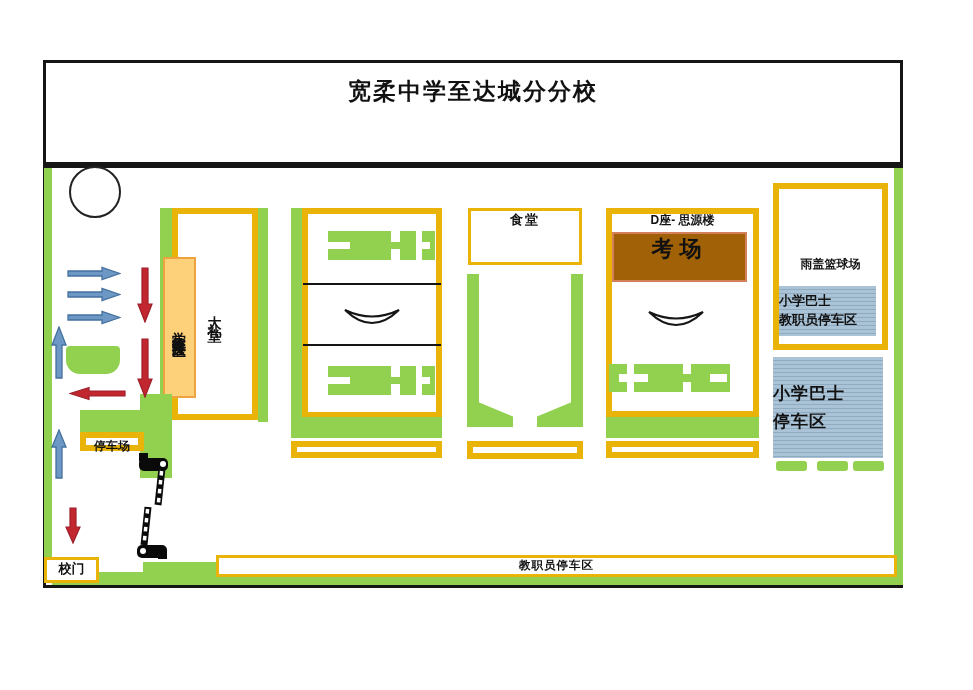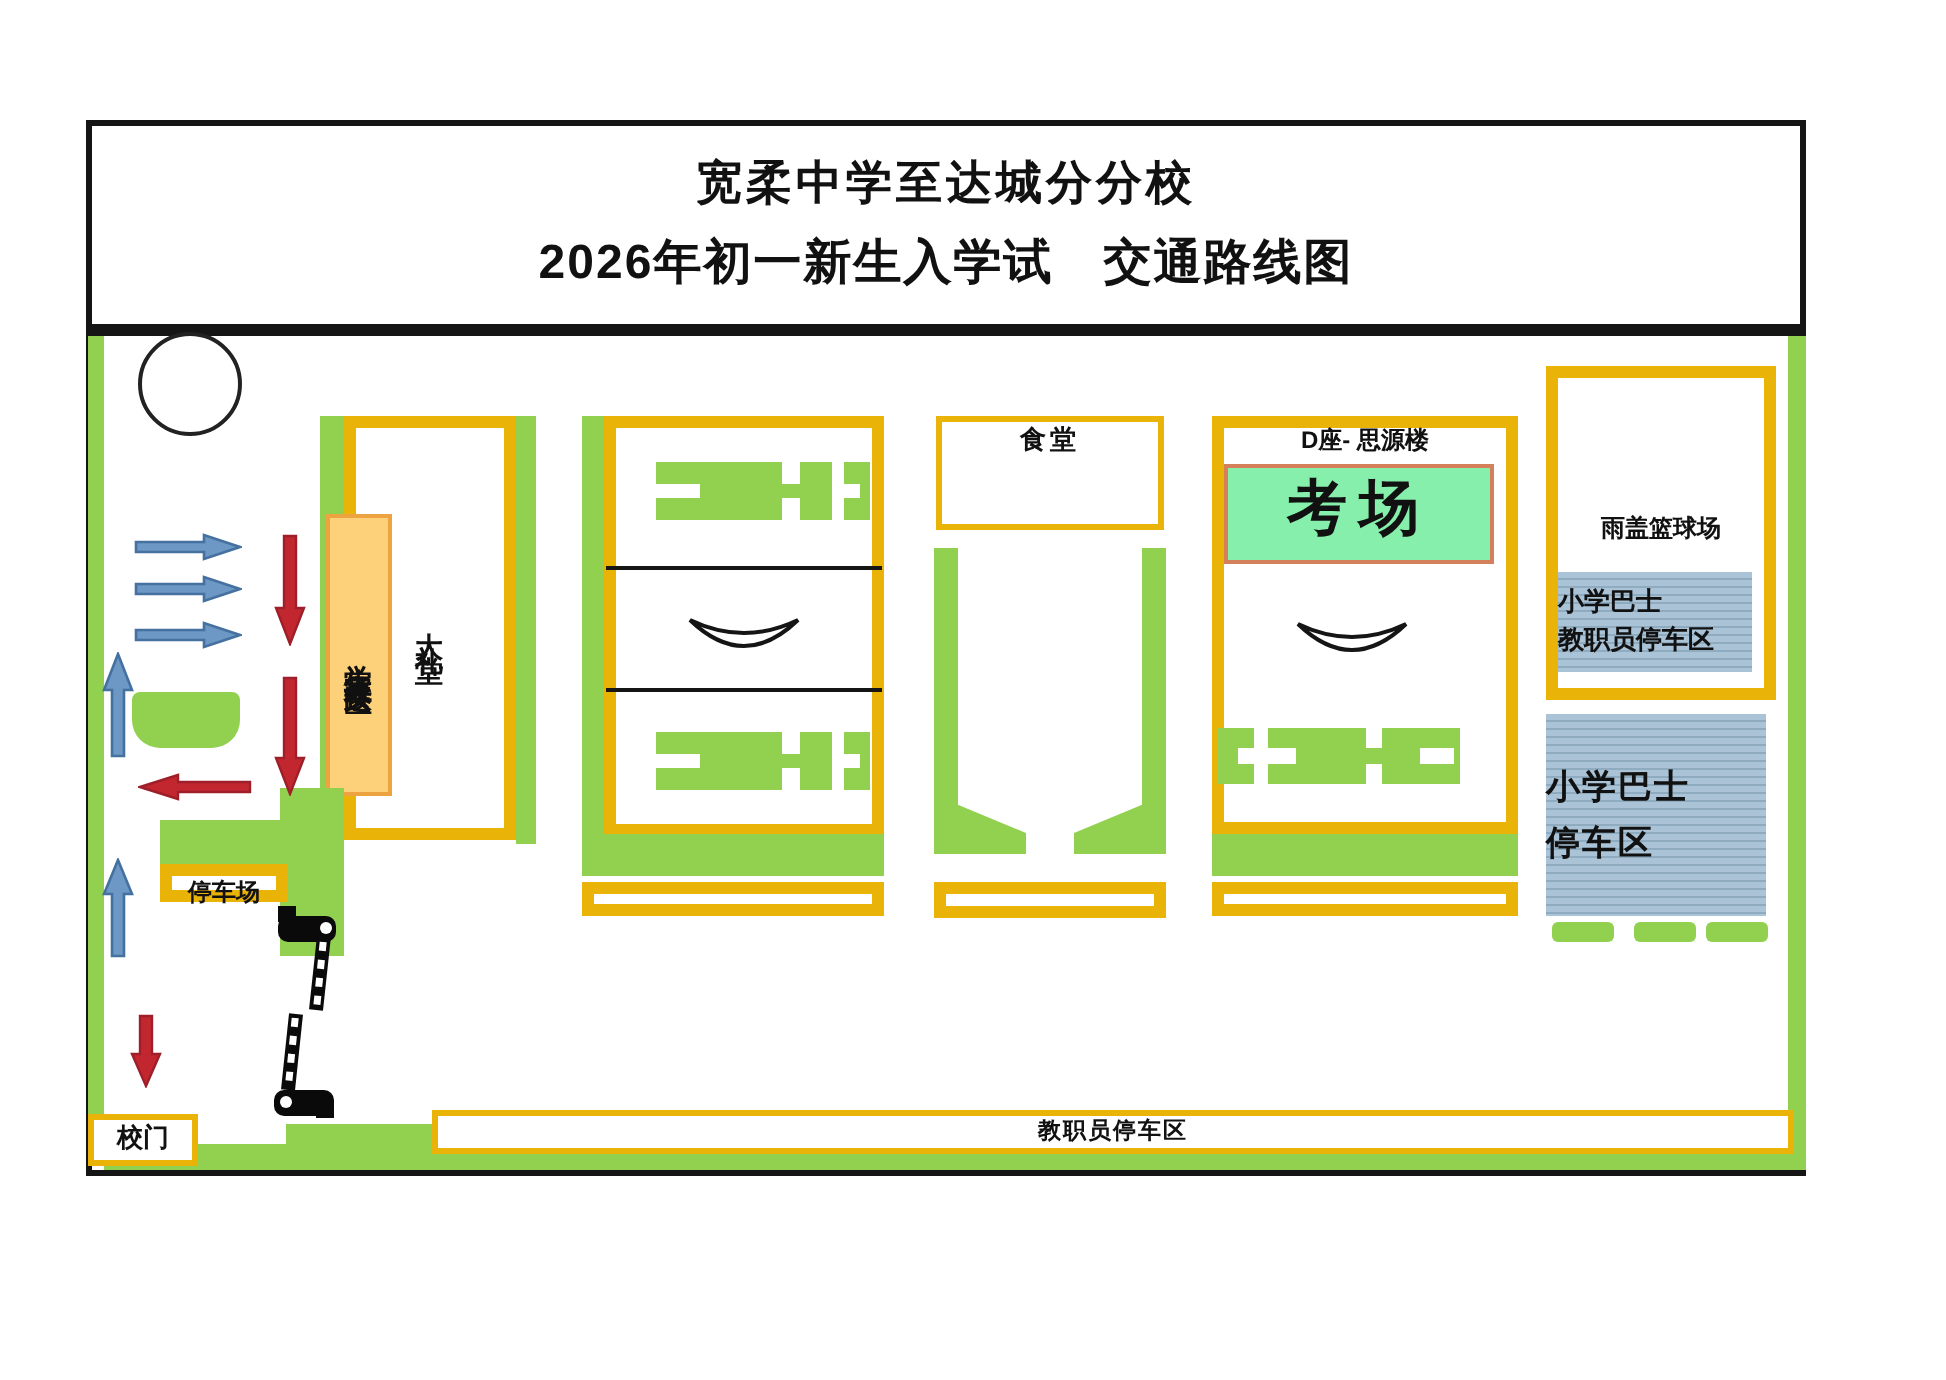--- a/index.html
+++ b/index.html
@@ -2,48 +2,47 @@
 <html><head>
 <meta charset="utf-8">
 <style>
   html,body{margin:0;padding:0;background:#fff;}
   .page{position:relative;width:973px;height:690px;background:#fff;overflow:hidden;
         font-family:"Liberation Sans","DejaVu Sans",sans-serif;color:#111;}
   .abs{position:absolute;box-sizing:border-box;}
   .green{background:#92d050;}
   .outline{border:3px solid #151515;background:#fff;}
   .thin-outline{border:6px solid #eab308;background:#fff;}
-  .title-box{left:43px;top:60px;width:860px;height:105px;text-align:center;}
+  .title-box{left:43px;top:60px;width:860px;height:105px;text-align:center;font-family:Liberation Serif, serif;}
   .title-l1{margin-top:13px;font-size:23px;font-weight:bold;letter-spacing:2px;}
   .title-l2{margin-top:8px;font-size:24px;font-weight:bold;letter-spacing:1px;}
   .map-box{left:43px;top:165px;width:860px;height:423px;}
   .vtext{writing-mode:vertical-rl;text-orientation:upright;font-weight:bold;
          display:flex;align-items:center;justify-content:center;}
   .ctext{display:flex;align-items:flex-start;justify-content:center;font-weight:bold;text-align:center;}
   .circle{border:2px solid #222;border-radius:50%;background:#fff;}
   .pickup{background:#fcd17a;border:2px solid #eda33f;font-size:14px;letter-spacing:2px;}
-  .exam{background:#86efac;border:2px solid #d4815b;font-size:30px;letter-spacing:6px;}
+  .exam{background:#a16207;border:2px solid #d4815b;font-size:22px;letter-spacing:6px;}
   .bus{background:repeating-linear-gradient(180deg,#aac3d6 0px,#aac3d6 3px,#8fabc0 3px,#8fabc0 4px);}
   .nbar{background:#92d050;}
   .n{position:absolute;background:#fff;}
   .divider{background:#151515;height:2px;}
   .dash{border-radius:3px;}
   .bay{background:#92d050;border-radius:4px 4px 14px 14px;}
   .foot-l{background:#92d050;clip-path:polygon(0 0,24% 0,100% 58%,100% 100%,0 100%);}
   .foot-r{background:#92d050;clip-path:polygon(76% 0,100% 0,100% 100%,0 100%,0 58%);}
   svg{display:block;}
 </style>
 </head>
 <body>
 
 <div class="page">
 
   <div class="abs outline title-box">
     <div class="title-l1">宽柔中学至达城分分校</div>
-    <div class="title-l2">2026年初一新生入学试　交通路线图</div>
   </div>
 
   <div class="abs outline map-box"></div>
 
   <div class="abs green" style="left:44px;top:168px;width:8px;height:390px;"></div>
   <div class="abs green" style="left:894px;top:168px;width:9px;height:417px;"></div>
   <div class="abs green" style="left:52px;top:572px;width:850px;height:13px;"></div>
   <div class="abs green" style="left:143px;top:562px;width:75px;height:12px;"></div>
 
   <div class="abs circle" style="left:69px;top:166px;width:52px;height:52px;"></div>

